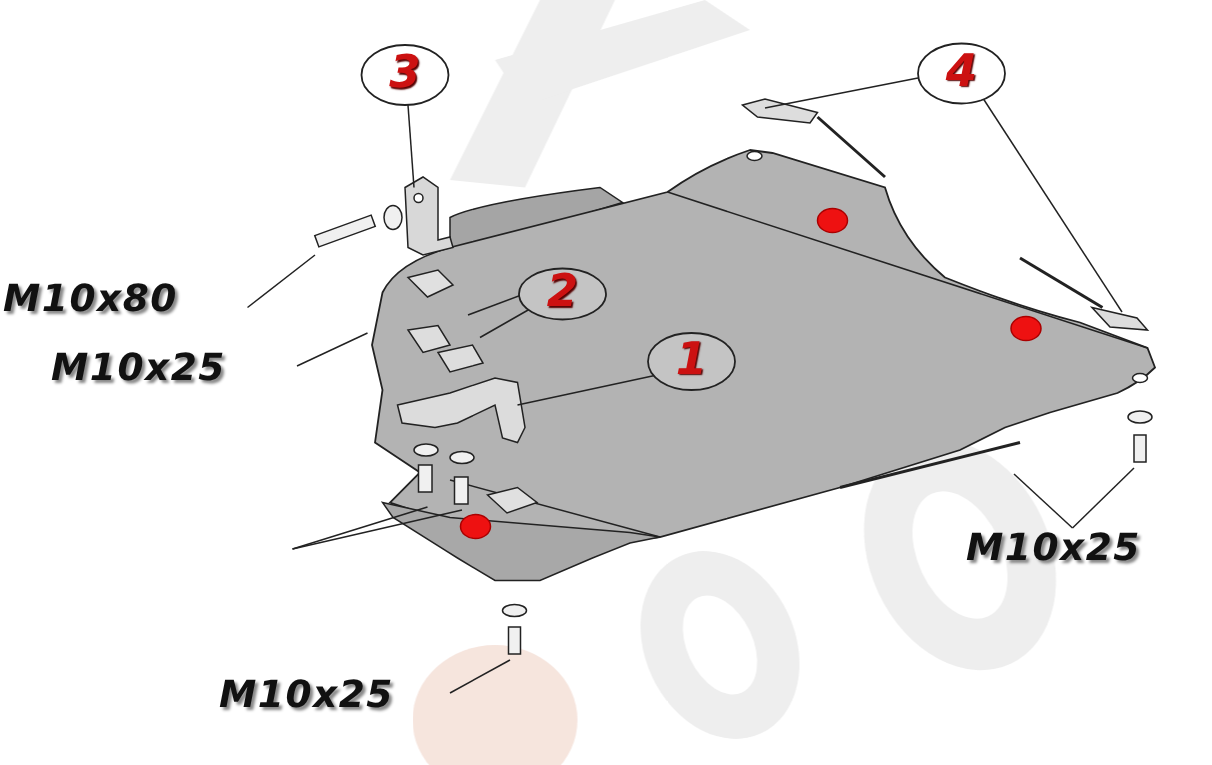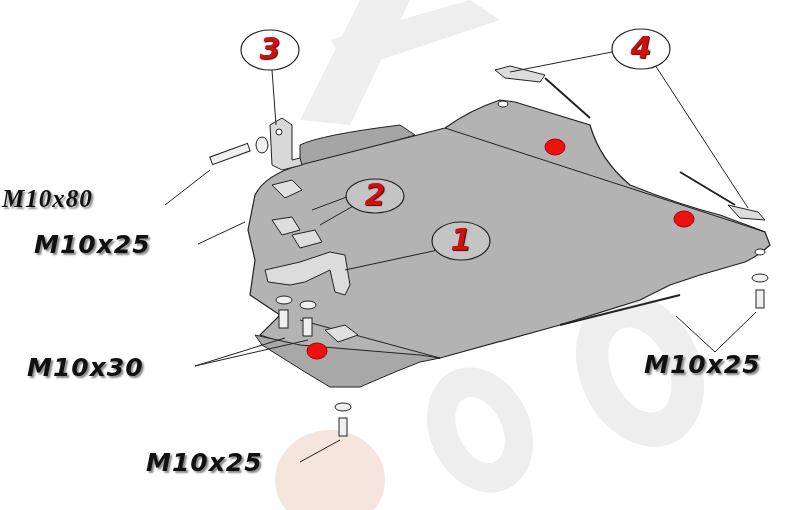--- a/index.html
+++ b/index.html
@@ -103,19 +103,18 @@
       <ellipse cx="461" cy="241" rx="29" ry="19" fill="#c4c4c4"></ellipse>
       <ellipse cx="641" cy="49" rx="29" ry="20" fill="#ffffff"></ellipse>
     </g>
   </svg>
 
   <div class="callout-num" style="left:252px; top:34px; width:36px;">3</div>
   <div class="callout-num" style="left:357px; top:180px; width:36px;">2</div>
   <div class="callout-num" style="left:443px; top:225px; width:36px;">1</div>
   <div class="callout-num" style="left:623px; top:33px; width:36px;">4</div>
 
-  <div class="bolt-label" style="left:2px; top:186px;font-family:Liberation Serif, serif;">M10x80</div>
+  <div class="bolt-label" style="left:2px; top:186px;">M10x80</div>
   <div class="bolt-label" style="left:34px; top:232px;">M10x25</div>
-  <div class="bolt-label" style="left:27px; top:355px;">M10x30</div>
   <div class="bolt-label" style="left:146px; top:450px;">M10x25</div>
   <div class="bolt-label" style="left:644px; top:352px;">M10x25</div>
 
 </div>
 
 </body></html>

